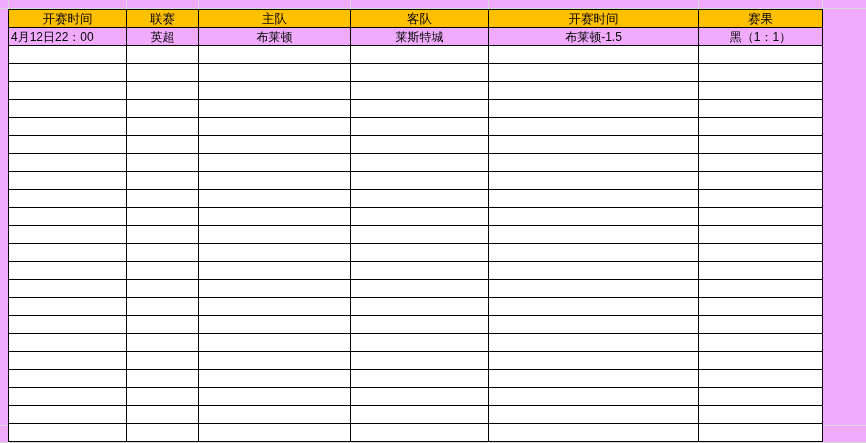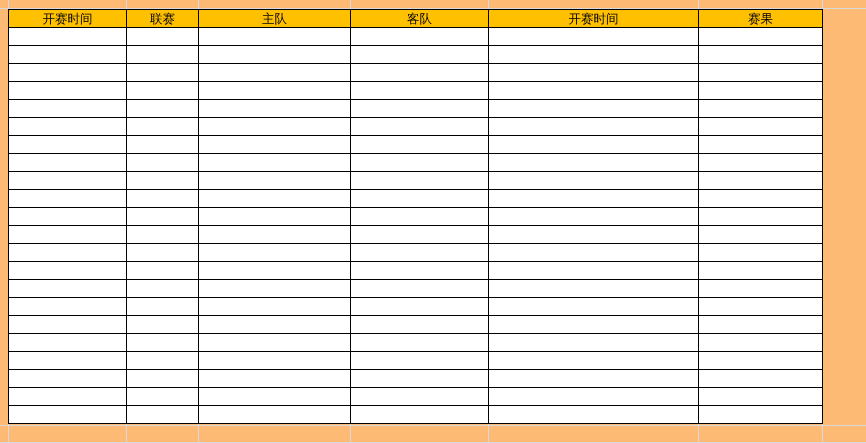--- a/index.html
+++ b/index.html
@@ -10,21 +10,21 @@
   body {
     width: 866px;
     height: 443px;
     font-family: "Liberation Sans", sans-serif;
     overflow: hidden;
   }
   .sheet {
     position: relative;
     width: 866px;
     height: 443px;
-    background: #fdba74;
+    background: #f0abfc;
   }
   table.grid {
     border-collapse: collapse;
     table-layout: fixed;
     position: absolute;
     left: 8px;
     top: 9px;
   }
   table.grid td {
     border: 1px solid #c8c8c8;
@@ -107,20 +107,28 @@
     </colgroup>
     <tbody>
       <tr class="header-row">
         <td>开赛时间</td>
         <td>联赛</td>
         <td>主队</td>
         <td>客队</td>
         <td>开赛时间</td>
         <td>赛果</td>
       </tr>
+      <tr class="data-row">
+        <td class="col-time">4月12日22：00</td>
+        <td>英超</td>
+        <td>布莱顿</td>
+        <td>莱斯特城</td>
+        <td>布莱顿-1.5</td>
+        <td>黑（1：1）</td>
+      </tr>
     </tbody>
     <tbody id="empty-rows">
         <tr class="empty-row">
           <td>&nbsp;</td>
           <td>&nbsp;</td>
           <td>&nbsp;</td>
           <td>&nbsp;</td>
           <td>&nbsp;</td>
           <td>&nbsp;</td>
         </tr>

